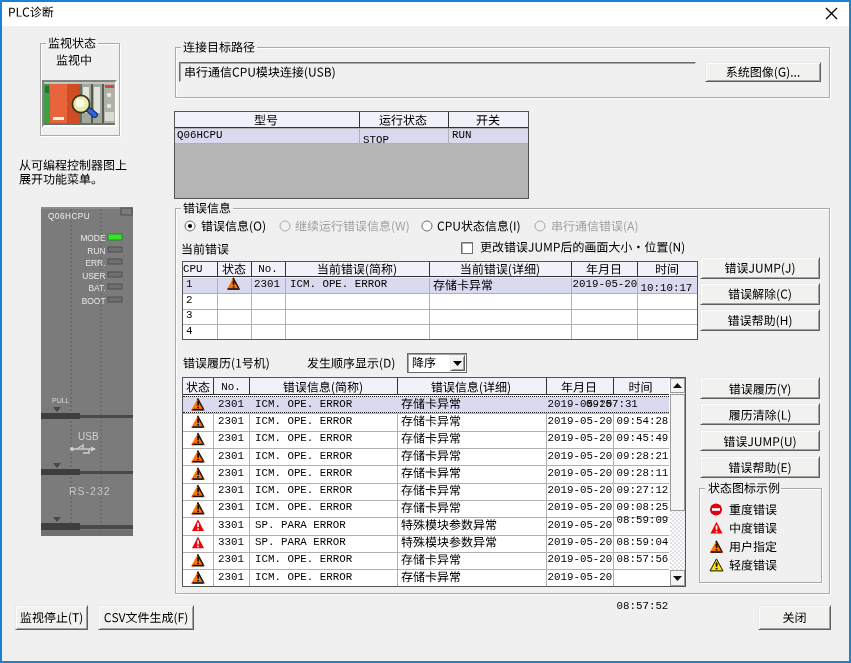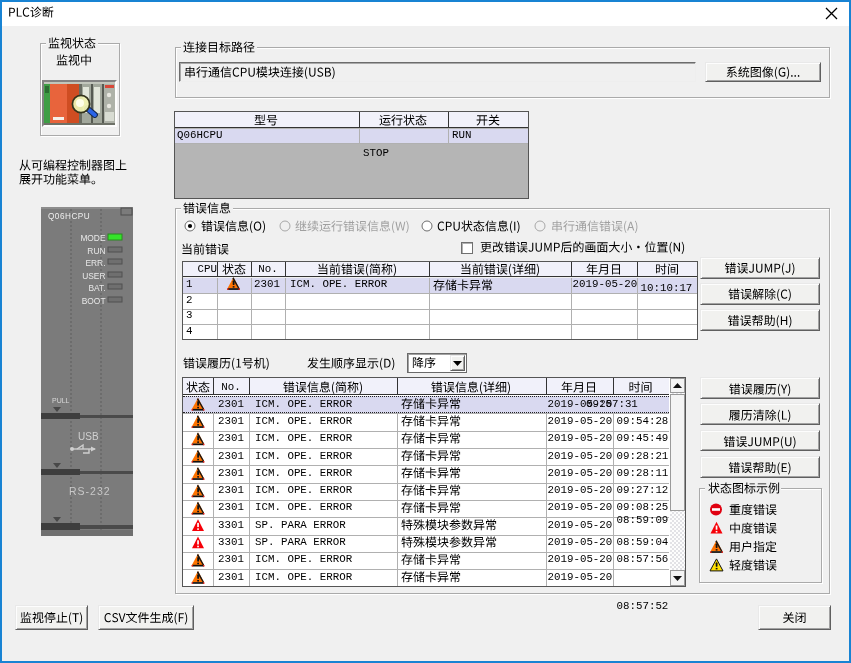--- a/index.html
+++ b/index.html
@@ -108,21 +108,21 @@
 <div class="abs" style="left:174px;top:111px;width:355px;height:88px;border:1px solid #555;background:#b5b5b5">
  <div class="abs hdr" style="left:0;top:0;width:353px;height:16px;border-bottom:1px solid #333"></div>
  <div class="abs selrow" style="left:0;top:17px;width:353px;height:14px"></div>
  <div class="abs" style="left:184px;top:0;width:1px;height:16px;background:#333"></div>
  <div class="abs" style="left:273px;top:0;width:1px;height:16px;background:#333"></div>
  <div class="abs vline" style="left:184px;top:17px;height:14px"></div>
  <div class="abs vline" style="left:273px;top:17px;height:14px"></div>
  <div class="abs hline" style="left:0;top:31px;width:353px"></div>
 </div>
 <div class="abs mono" style="left:177px;top:129px">Q06HCPU</div>
-<div class="abs mono" style="left:363px;top:147px">STOP</div>
+<div class="abs mono" style="left:363px;top:134px">STOP</div>
 <div class="abs mono" style="left:452px;top:129px">RUN</div>
 
 <div class="abs gb" style="left:175px;top:208px;width:655px;height:386px"></div>
 <div class="abs patch" style="left:181px;top:202px;width:52px;height:12px"></div>
 
 <svg class="abs" style="left:184px;top:220px" width="12" height="12">
     <circle cx="6" cy="6" r="5" fill="#fff" stroke="#6e6e6e" stroke-width="1"></circle>
     <circle cx="6" cy="6" r="2.1" fill="#000"></circle>
   </svg>
 <svg class="abs" style="left:279px;top:220px" width="12" height="12">
@@ -158,21 +158,21 @@
  <div class="abs hline" style="left:0;top:62px;width:514px"></div>
 </div>
 <div class="abs mono" style="left:186px;top:278px">1</div>
 <div class="abs mono" style="left:186px;top:294px">2</div>
 <div class="abs mono" style="left:186px;top:309px">3</div>
 <div class="abs mono" style="left:186px;top:325px">4</div>
 <div class="abs mono" style="left:254px;top:278px">2301</div>
 <div class="abs mono" style="left:290px;top:278px">ICM. OPE. ERROR</div>
 <div class="abs mono" style="left:572.5px;top:278px">2019-05-20</div>
 <div class="abs mono" style="left:640.5px;top:282px">10:10:17</div>
-<div class="abs mono" style="left:183px;top:263px;width:34px;text-align:right">CPU</div>
+<div class="abs mono" style="left:183px;top:263px;width:34px;text-align:left">CPU</div>
 <div class="abs mono" style="left:251px;top:263px;width:34px;text-align:center">No.</div>
 
 <div class="abs btn" style="left:700px;top:257px;width:120px;height:22px"></div>
 <div class="abs btn" style="left:700px;top:283px;width:120px;height:22px"></div>
 <div class="abs btn" style="left:700px;top:309px;width:120px;height:22px"></div>
 
 <div class="abs" style="left:407px;top:353px;width:60px;height:20px;background:#fff;border:1px solid #6a6a6a;box-shadow:inset 1px 1px 0 #a2a2a2">
  <div class="abs btn" style="right:1px;top:1px;width:15px;height:16px"></div>
  <svg class="abs" style="right:4px;top:7px" width="9" height="6">
       <path d="M0 0 h9 l-4.5 5 z" fill="#000"></path>

